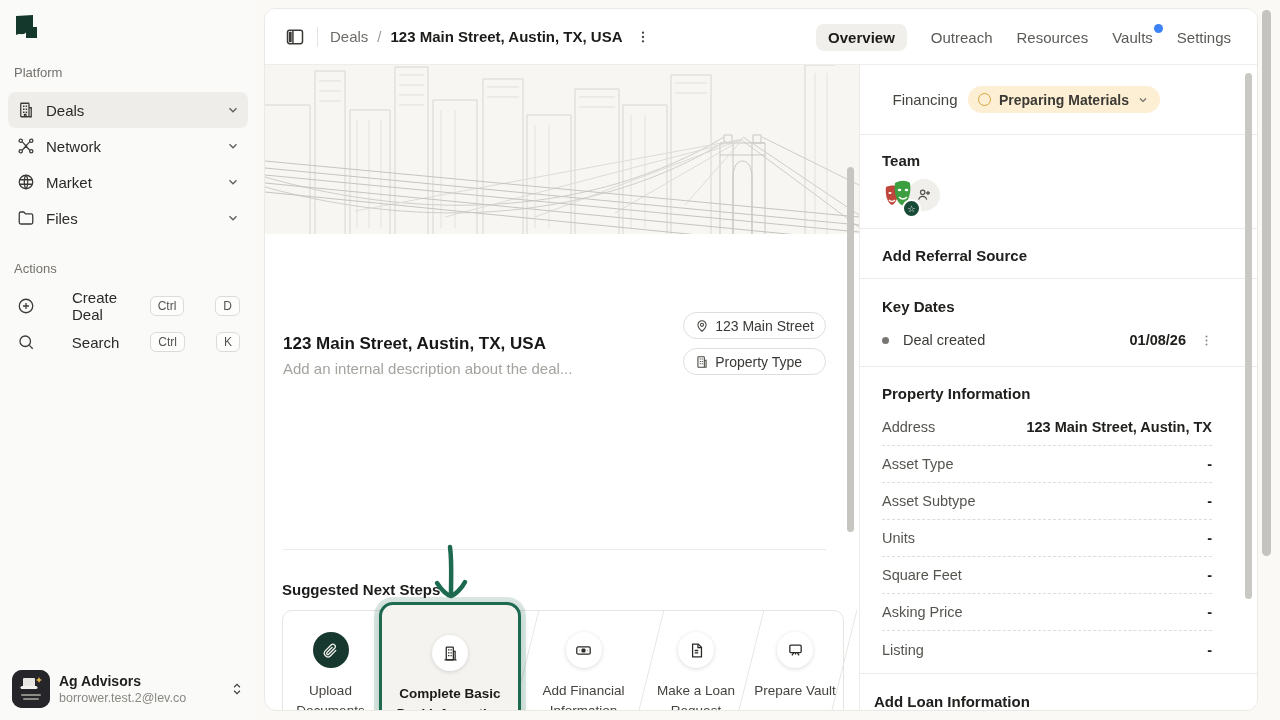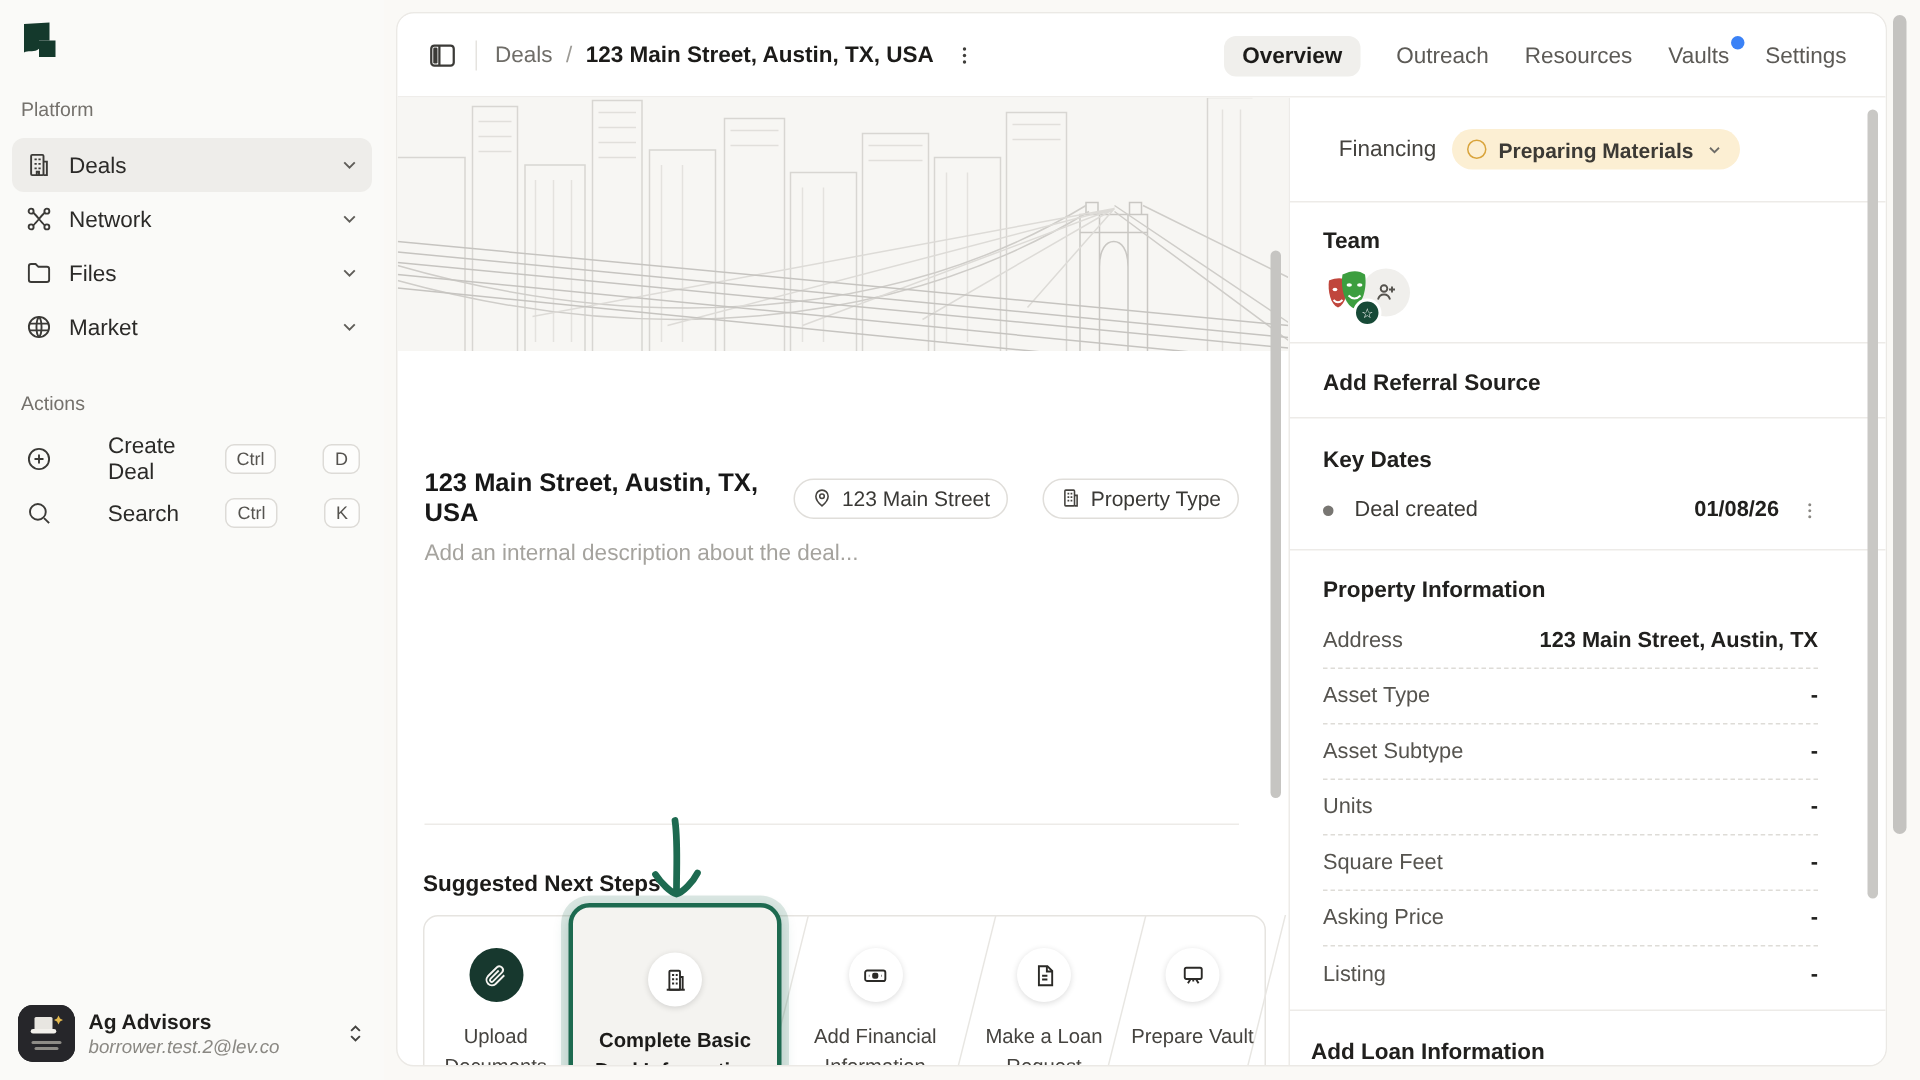--- a/index.html
+++ b/index.html
@@ -19,42 +19,42 @@
   .chev { color:#5f5d59; display:flex; }
   .actions { position:absolute; left:8px; top:288px; width:240px; }
   .action-item { display:flex; align-items:center; height:36px; padding:0 8px; border-radius:8px; cursor:pointer;gap:26px; }
   .action-item .nicon { width:20px; height:20px; margin-right:10px; display:flex; align-items:center; justify-content:center; }
   .action-item .nlabel { font-size:15px; color:#2b2a28; flex:1; }
   .kbd { display:inline-block; border:1px solid #dddbd7; border-radius:6px; background:#fdfdfc; font-size:12px; color:#55534f; padding:2px 7px; margin-left:5px; }
   .user { position:absolute; left:12px; bottom:11px; width:232px; height:40px; display:flex; align-items:center; cursor:pointer; }
   .avatar { width:38px; height:38px; border-radius:10px; background:#27272a; position:relative; overflow:hidden; flex:none; }
   .user-meta { margin-left:9px; flex:1; min-width:0; }
   .user-name { font-size:14px; font-weight:700; color:#1f1e1c; }
-  .user-email { font-size:12.5px; color:#8a8883; margin-top:2px;font-style:italic; }
+  .user-email { font-size:12.5px; color:#8a8883; margin-top:2px; }
 
   
   .card { position:absolute; left:264px; top:8px; width:994px; height:703px; background:#fff; border:1px solid #ebe9e5; border-radius:12px; overflow:hidden; }
   .card-header { position:absolute; left:0; top:0; width:994px; height:56px; border-bottom:1px solid #efedea; background:#fff; display:flex; align-items:center; z-index:5; }
   .toggle-btn { margin-left:20px; display:flex; cursor:pointer; }
   .vdiv { width:1px; height:20px; background:#e5e3df; margin:0 12px 0 12px; }
   .crumb-parent { font-size:15px; color:#6f6d68; cursor:pointer; }
   .crumb-sep { font-size:15px; color:#9c9a95; margin:0 9px; }
   .crumb-current { font-size:15px; font-weight:700; color:#1c1b19; }
   .kebab { color:#3f3e3b; margin-left:12px; cursor:pointer; display:flex; }
   .tabs { position:absolute; right:28px; top:13px; height:30px; display:flex; align-items:center; gap:24px; }
   .tab { font-size:15px; color:#5c5a56; cursor:pointer; position:relative; }
   .tab.active { background:#f0efec; border-radius:8px; padding:5px 12px; color:#1c1b19; font-weight:700; }
   .tab-dot { position:absolute; top:-5px; right:-10px; width:9px; height:9px; border-radius:50%; }
 
   
   .main-col { position:absolute; left:0; top:56px; width:594px; height:647px; }
   .hero { position:absolute; left:0; top:0; width:594px; height:169px; background:#f7f6f3; overflow:hidden; cursor:pointer; }
   .title-row { position:absolute; left:18px; top:247px; width:543px; display:flex; align-items:center; justify-content:space-between; }
   .deal-title { font-size:17px; font-weight:700; color:#171717; }
-  .badges { display:flex; gap:23px; }
+  .badges { display:flex; gap:9px;flex-direction:column; }
   .badge { display:flex; align-items:center; gap:6px; height:27px; padding:0 11px; border:1px solid #e0dedA; border-radius:14px; background:#fff; font-size:14px; color:#3a3936; cursor:pointer; white-space:nowrap; }
   .desc { position:absolute; left:18px; top:295px; font-size:15px; color:#a5a39e; cursor:text; }
   .divider { position:absolute; left:18px; top:484px; width:543px; height:1px; background:#edebe8; }
   .steps-title { position:absolute; left:17px; top:516px; font-size:15px; font-weight:700; color:#1c1b19; }
   .arrow-svg { position:absolute; left:163px; top:478px; z-index:4; }
 
   .steps-wrap { position:absolute; left:17px; top:545px; width:562px; height:140px; border:1px solid #e6e4e0; border-radius:10px; background:#fff; }
   .steps-row { position:absolute; left:17px; top:545px; width:562px; height:140px; display:flex; align-items:flex-start; }
   .sep { position:absolute; top:545px; width:1px; height:140px; background:#e8e6e2; transform:skewX(-14deg); }
   .step { height:140px; display:flex; flex-direction:column; align-items:center; padding-top:22px; cursor:pointer; }
@@ -130,38 +130,38 @@
       <span class="nlabel">Network</span>
       <span class="chev">
           <svg width="14" height="14" viewBox="0 0 24 24" fill="none" stroke="currentColor" stroke-width="2.2">
             <path d="M6 9l6 6 6-6"></path>
           </svg>
         </span>
     </div>
     <div class="nav-item">
       <span class="nicon">
         <svg width="18" height="18" viewBox="0 0 24 24" fill="none" stroke="#3b3a37" stroke-width="1.7">
-            <path d="M3 6a2 2 0 0 1 2-2h4l2.5 2.5H19a2 2 0 0 1 2 2V18a2 2 0 0 1-2 2H5a2 2 0 0 1-2-2Z"></path>
-          </svg>
-      </span>
-      <span class="nlabel">Files</span>
+            <circle cx="12" cy="12" r="9"></circle>
+            <path d="M12 3c3 3 3 15 0 18M12 3c-3 3-3 15 0 18M3.5 9h17M3.5 15h17"></path>
+          </svg>
+      </span>
+      <span class="nlabel">Market</span>
       <span class="chev">
           <svg width="14" height="14" viewBox="0 0 24 24" fill="none" stroke="currentColor" stroke-width="2.2">
             <path d="M6 9l6 6 6-6"></path>
           </svg>
         </span>
     </div>
     <div class="nav-item">
       <span class="nicon">
         <svg width="18" height="18" viewBox="0 0 24 24" fill="none" stroke="#3b3a37" stroke-width="1.7">
-            <circle cx="12" cy="12" r="9"></circle>
-            <path d="M12 3c3 3 3 15 0 18M12 3c-3 3-3 15 0 18M3.5 9h17M3.5 15h17"></path>
-          </svg>
-      </span>
-      <span class="nlabel">Market</span>
+            <path d="M3 6a2 2 0 0 1 2-2h4l2.5 2.5H19a2 2 0 0 1 2 2V18a2 2 0 0 1-2 2H5a2 2 0 0 1-2-2Z"></path>
+          </svg>
+      </span>
+      <span class="nlabel">Files</span>
       <span class="chev">
           <svg width="14" height="14" viewBox="0 0 24 24" fill="none" stroke="currentColor" stroke-width="2.2">
             <path d="M6 9l6 6 6-6"></path>
           </svg>
         </span>
     </div>
   </div>
 
   <div class="side-section-label" style="top:261px;">Actions</div>
 

